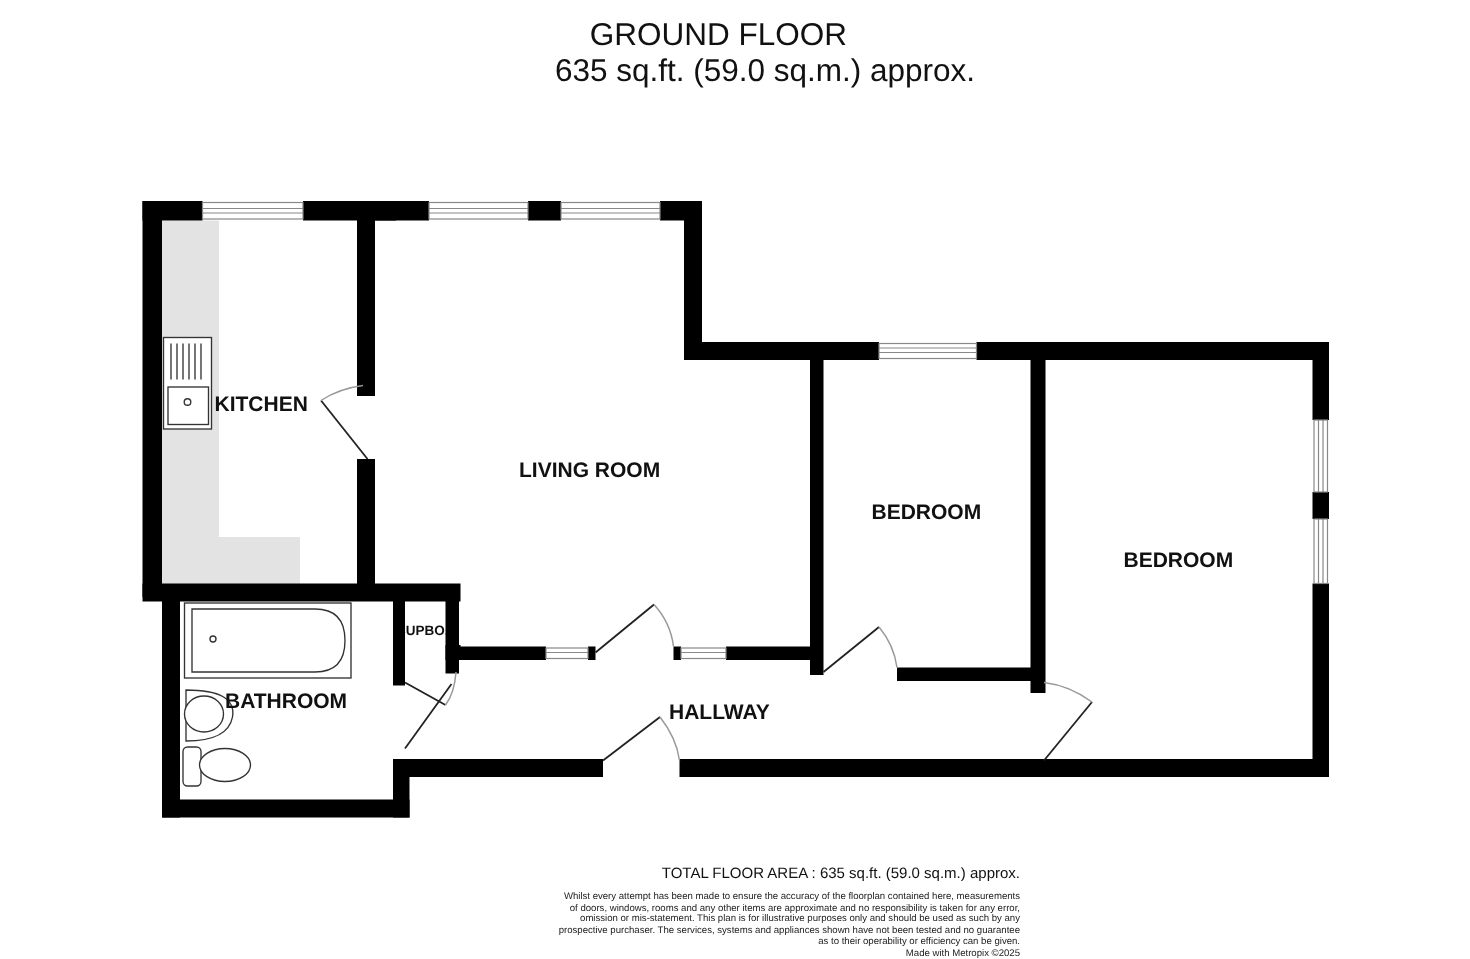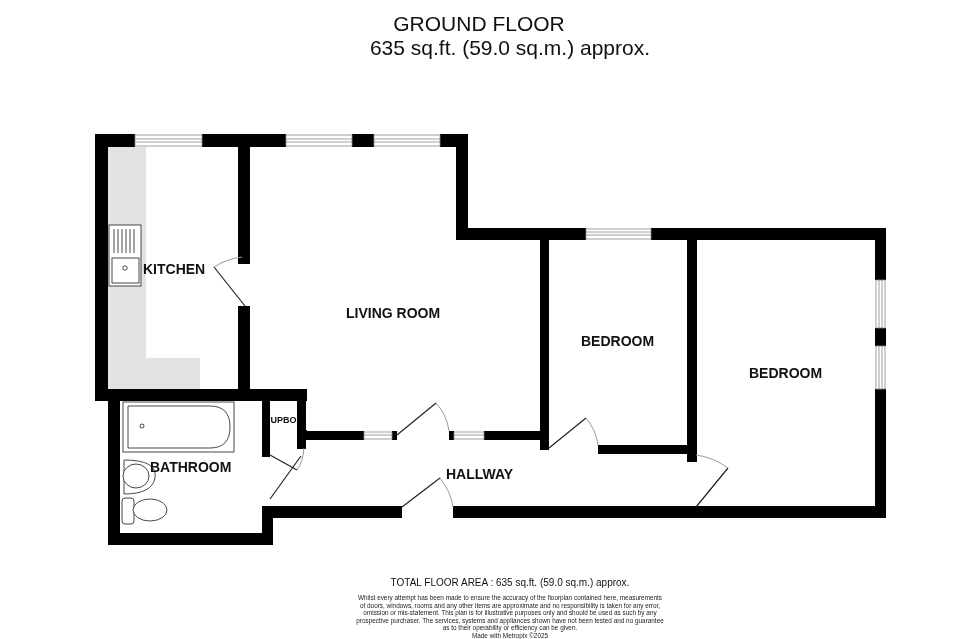--- a/index.html
+++ b/index.html
@@ -3,21 +3,21 @@
 <meta charset="utf-8">
 <style>
   html, body { margin: 0; padding: 0; background: #ffffff; }
   body { width: 980px; height: 639px; position: relative; overflow: hidden; font-family: "Liberation Sans", sans-serif; color: #111; }
   .title { position: absolute; left: 0; width: 980px; text-align: center; font-size: 21px; line-height: 22px; }
   .t1 { top: 13px; left: -11px; }
   .t2 { top: 37px; left: 20px; }
   svg.plan { position: absolute; left: 0; top: 0; }
   .room-label { font-family: "Liberation Sans", sans-serif; font-weight: bold; font-size: 14px; fill: #111; }
   .room-label-small { font-family: "Liberation Sans", sans-serif; font-weight: bold; font-size: 9px; fill: #111; }
-  .footer { position: absolute; left: 340px; width: 340px; text-align: center; }
+  .footer { position: absolute; left: 340px; width: 340px; text-align: right; }
   .total { top: 577px; font-size: 10px; }
   .disclaimer { top: 594px; font-size: 6.4px; line-height: 7.6px; color: #222; }
 </style>
 </head>
 <body>
 
 <div class="title t1">GROUND FLOOR</div>
 <div class="title t2">635 sq.ft. (59.0 sq.m.) approx.</div>
 
 <svg class="plan" width="980" height="639" viewBox="0 0 980 639">

